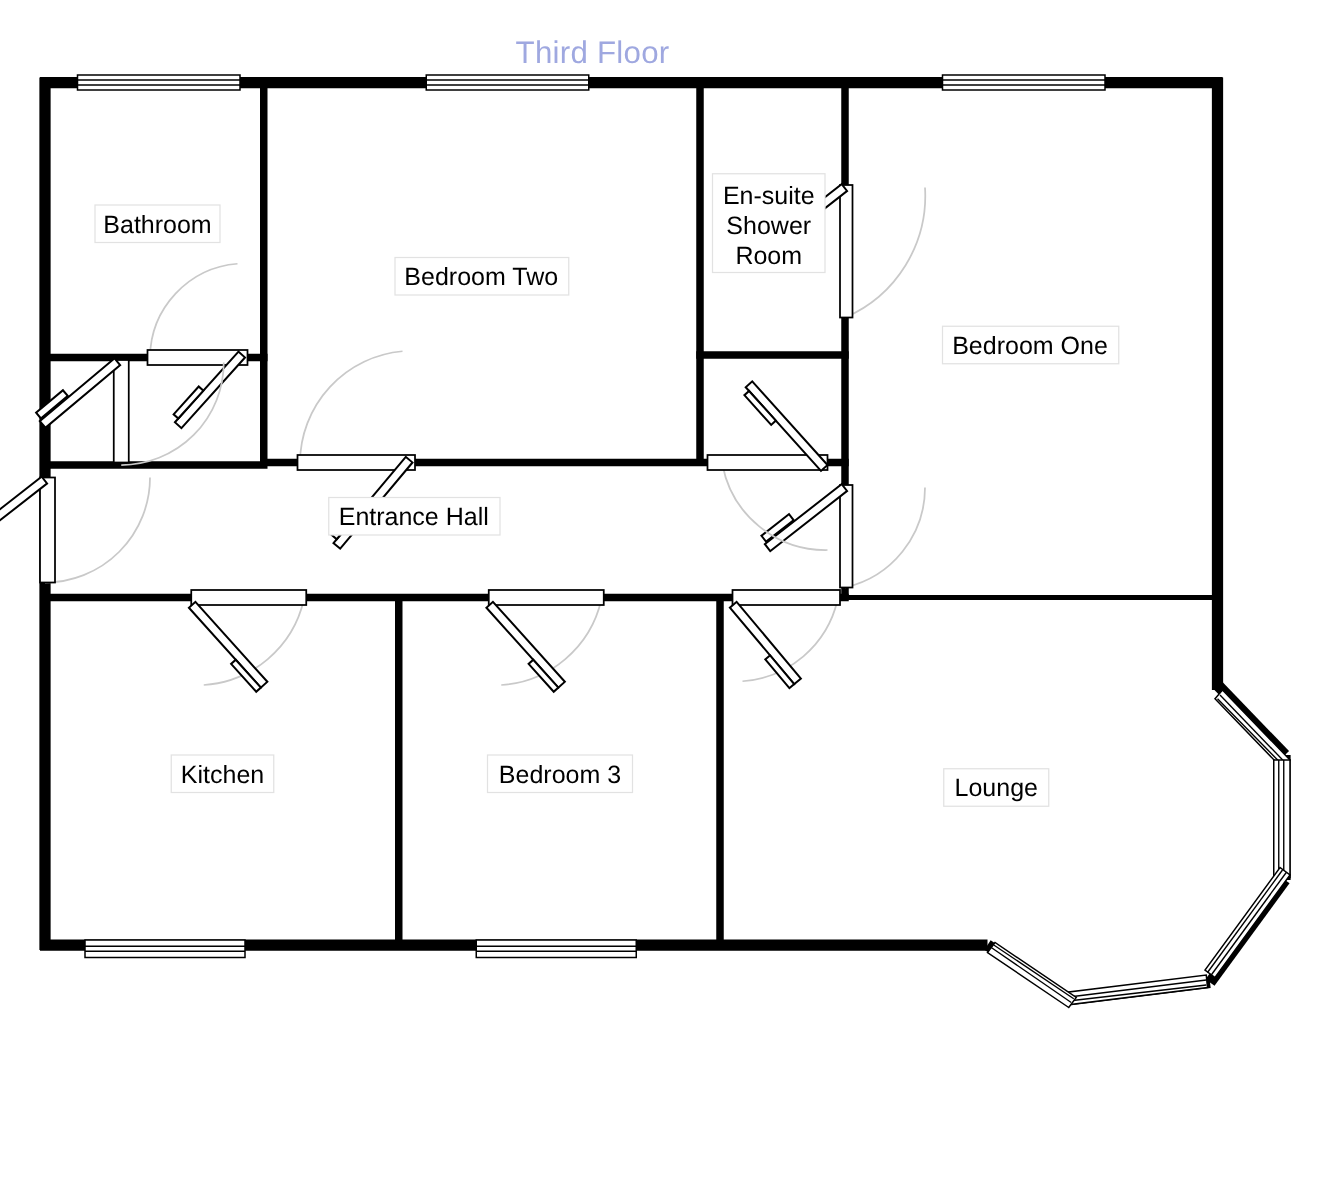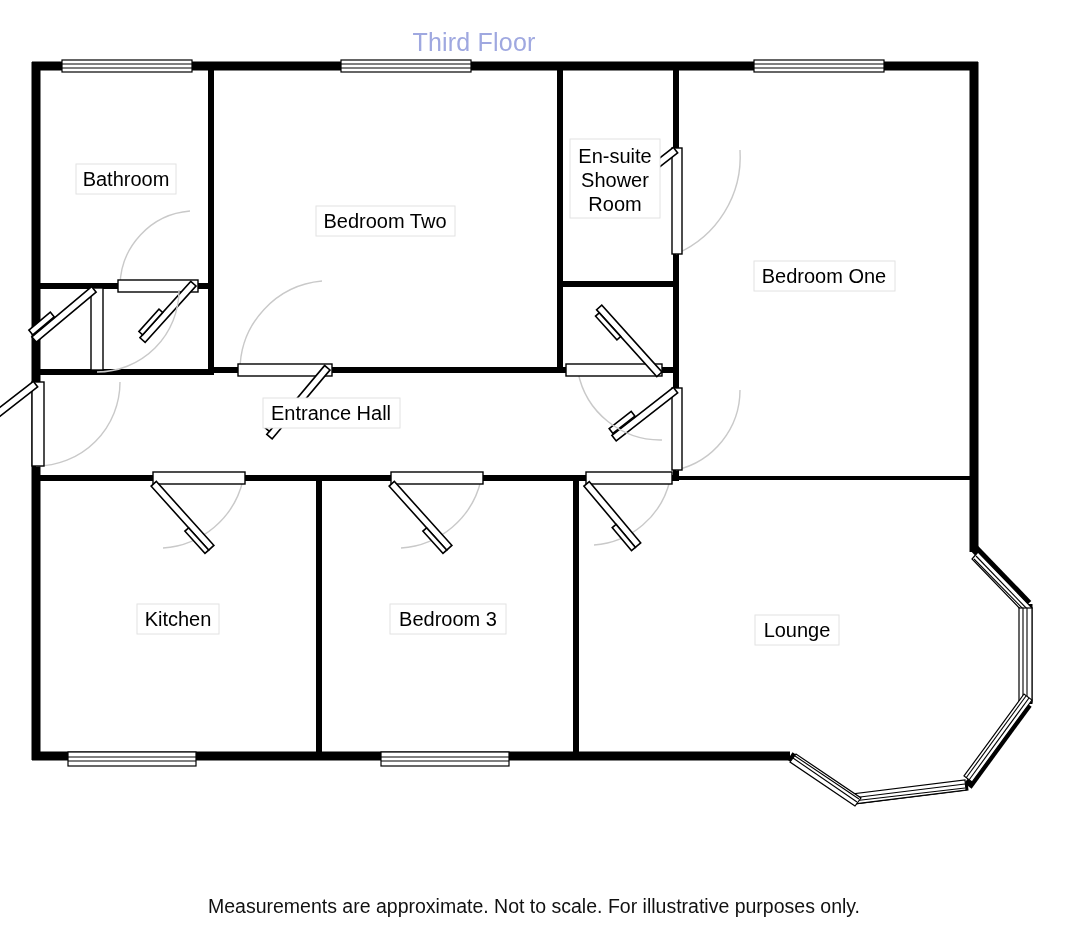--- a/index.html
+++ b/index.html
@@ -326,15 +326,14 @@
       <text class="room-label-text" x="448" y="626" text-anchor="middle">Bedroom 3</text>
     </g>
 
     <g>
       <rect class="room-label-box" x="755" y="615" width="84" height="30"></rect>
       <text class="room-label-text" x="797" y="637" text-anchor="middle">Lounge</text>
     </g>
 
   </svg>
 
-  <div id="plan-footnote">Measurements are approximate. Not to scale. For illustrative purposes only.</div>
 
 </div>
 
 </body></html>

